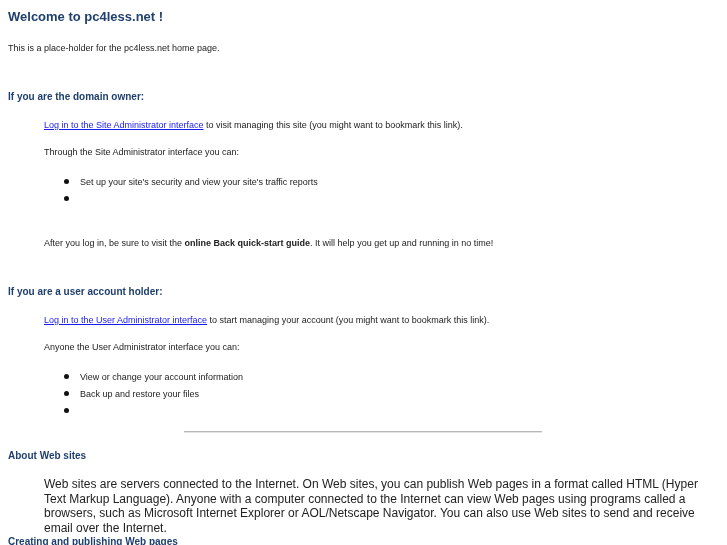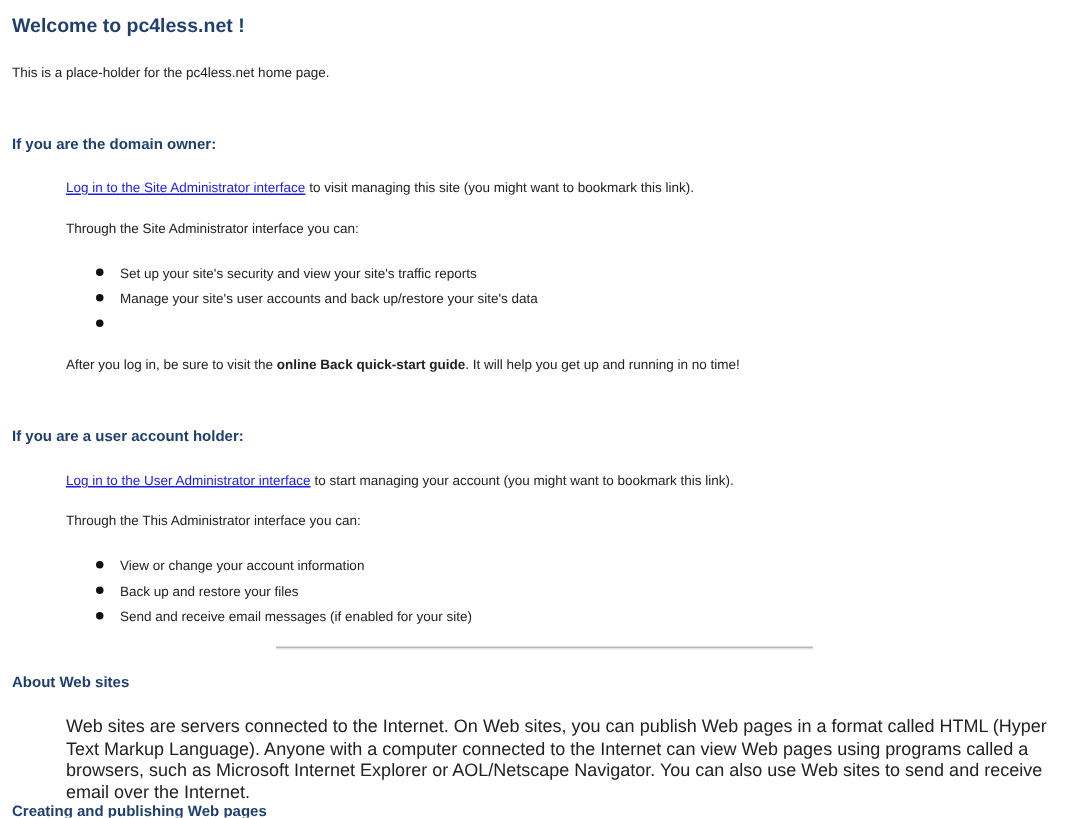--- a/index.html
+++ b/index.html
@@ -99,40 +99,39 @@
 <h2 class="section" style="top:89px;">If you are the domain owner:</h2>
 
 <div class="abs small" style="left:44px; top:119px;">
   <a href="#" class="link">Log in to the Site Administrator interface</a><span> to visit managing this site (you might want to bookmark this link).</span>
 </div>
 
 <div class="abs small" style="left:44px; top:146px;">Through the Site Administrator interface you can:</div>
 
 <ul class="bullet-list" style="top:176px;">
   <li><span class="dot"></span><span>Set up your site's security and view your site's traffic reports</span></li>
-  <li><span class="dot"></span><span>Manage your site's user accounts and back up/restore your site's data</span></li>
   <li><span class="dot"></span></li>
 </ul>
 
 <div class="abs small" style="left:44px; top:237px;">
   <span>After you log in, be sure to visit the </span><b>online Back quick-start guide</b><span>. It will help you get up and running in no time!</span>
 </div>
 
 <h2 class="section" style="top:284px;">If you are a user account holder:</h2>
 
 <div class="abs small" style="left:44px; top:314px;">
   <a href="#" class="link">Log in to the User Administrator interface</a><span> to start managing your account (you might want to bookmark this link).</span>
 </div>
 
-<div class="abs small" style="left:44px; top:341px;">Through the This Administrator interface you can:</div>
+<div class="abs small" style="left:44px; top:341px;">Anyone the User Administrator interface you can:</div>
 
 <ul class="bullet-list" style="top:371px;">
   <li><span class="dot"></span><span>View or change your account information</span></li>
   <li><span class="dot"></span><span>Back up and restore your files</span></li>
-  <li><span class="dot"></span><span>Send and receive email messages (if enabled for your site)</span></li>
+  <li><span class="dot"></span></li>
 </ul>
 
 <hr class="divider">
 
 <h2 class="section" style="top:448px;">About Web sites</h2>
 
 <div class="para" style="top:477px;">Web sites are servers connected to the Internet. On Web sites, you can publish Web pages in a format called HTML (Hyper Text Markup Language). Anyone with a computer connected to the Internet can view Web pages using programs called a browsers, such as Microsoft Internet Explorer or AOL/Netscape Navigator. You can also use Web sites to send and receive email over the Internet.</div>
 
 <h2 class="section" style="top:534px;">Creating and publishing Web pages</h2>
 

